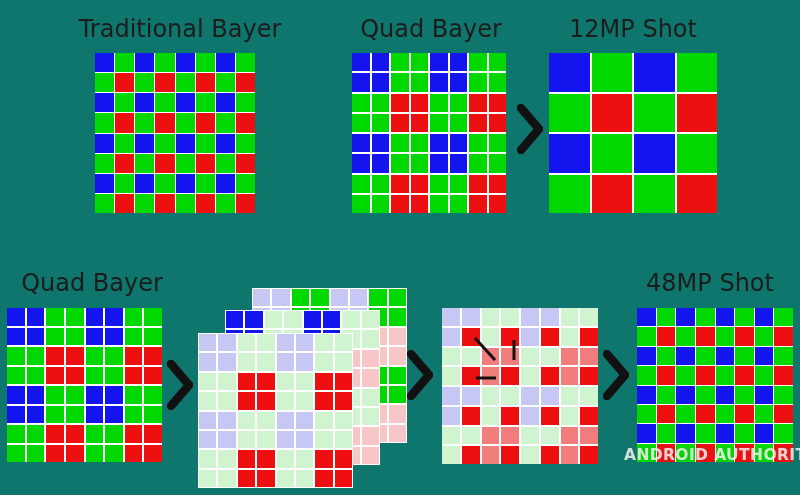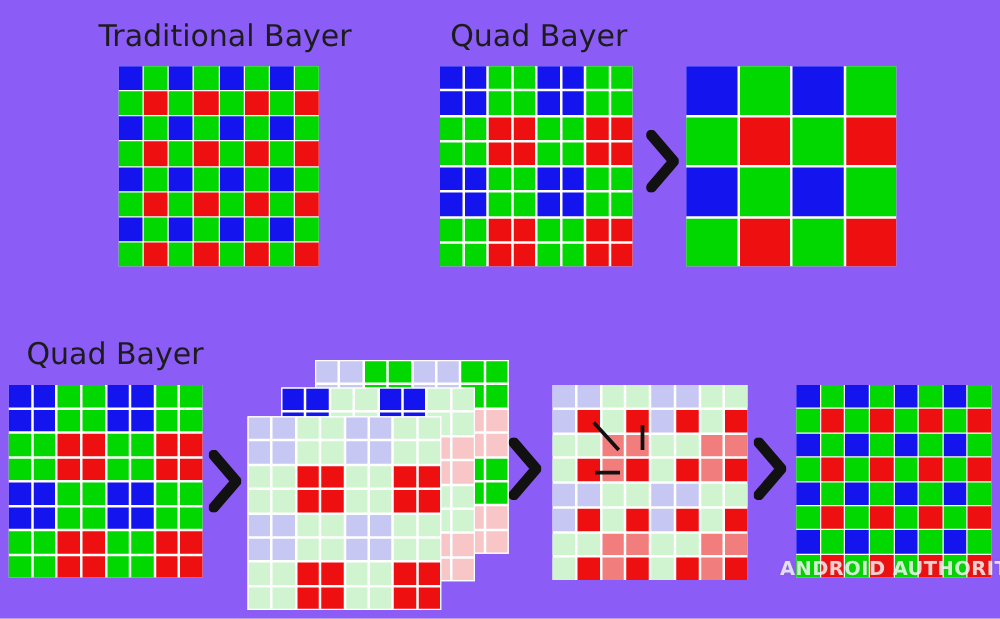--- a/index.html
+++ b/index.html
@@ -1,17 +1,17 @@
 <!DOCTYPE html>
 <html><head>
 <meta charset="utf-8">
 <style>
   html,body{margin:0;padding:0;background:#fff;}
   .stage{
-    position:relative;width:800px;height:495px;background:#8b5cf6;
+    position:relative;width:800px;height:495px;background:#0f766e;
     overflow:hidden;font-family:"DejaVu Sans","Liberation Sans",sans-serif;
   }
   .panel-label{
     position:absolute;transform:translateX(-50%);
     font-size:24px;line-height:1.1;color:#1c1c1c;white-space:nowrap;
   }
   .pixel-grid{
     position:absolute;display:grid;background:#ffffff;box-sizing:border-box;
   }
   .grid-fine{gap:1px;}
@@ -26,20 +26,21 @@
     text-shadow:0 0 2px rgba(110,110,110,0.35);
   }
 </style>
 </head>
 <body>
 
 <div class="stage">
 
   <div class="panel-label" style="left:180px;top:16px;">Traditional Bayer</div>
   <div class="panel-label" style="left:431px;top:16px;">Quad Bayer</div>
+  <div class="panel-label" style="left:633px;top:16px;">12MP Shot</div>
 
   <div class="pixel-grid grid-fine" style="left: 95px; top: 53px; width: 160px; height: 160px; grid-template-columns: repeat(8, 1fr); grid-template-rows: repeat(8, 1fr);">
       <div class="cell" style="background: rgb(20, 20, 238);"></div>
       <div class="cell" style="background: rgb(0, 216, 0);"></div>
       <div class="cell" style="background: rgb(20, 20, 238);"></div>
       <div class="cell" style="background: rgb(0, 216, 0);"></div>
       <div class="cell" style="background: rgb(20, 20, 238);"></div>
       <div class="cell" style="background: rgb(0, 216, 0);"></div>
       <div class="cell" style="background: rgb(20, 20, 238);"></div>
       <div class="cell" style="background: rgb(0, 216, 0);"></div>
@@ -185,20 +186,21 @@
       <div class="cell" style="background: rgb(0, 216, 0);"></div>
       <div class="cell" style="background: rgb(20, 20, 238);"></div>
       <div class="cell" style="background: rgb(0, 216, 0);"></div>
       <div class="cell" style="background: rgb(0, 216, 0);"></div>
       <div class="cell" style="background: rgb(238, 16, 16);"></div>
       <div class="cell" style="background: rgb(0, 216, 0);"></div>
       <div class="cell" style="background: rgb(238, 16, 16);"></div>
     </div>
 
   <div class="panel-label" style="left:92px;top:270px;">Quad Bayer</div>
+  <div class="panel-label" style="left:710px;top:270px;">48MP Shot</div>
 
   <div class="pixel-grid grid-coarse" style="left: 7px; top: 308px; width: 155px; height: 154px; grid-template-columns: repeat(8, 1fr); grid-template-rows: repeat(8, 1fr);">
       <div class="cell" style="background: rgb(20, 20, 238);"></div>
       <div class="cell" style="background: rgb(20, 20, 238);"></div>
       <div class="cell" style="background: rgb(0, 216, 0);"></div>
       <div class="cell" style="background: rgb(0, 216, 0);"></div>
       <div class="cell" style="background: rgb(20, 20, 238);"></div>
       <div class="cell" style="background: rgb(20, 20, 238);"></div>
       <div class="cell" style="background: rgb(0, 216, 0);"></div>
       <div class="cell" style="background: rgb(0, 216, 0);"></div>

